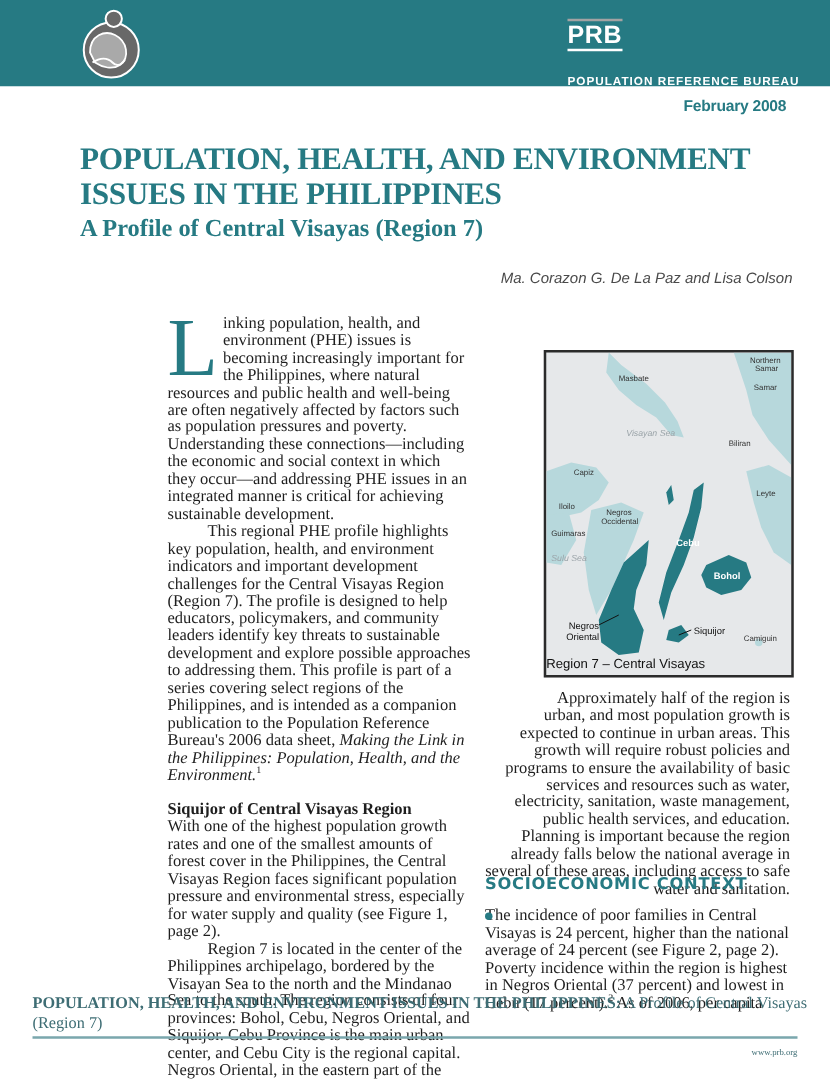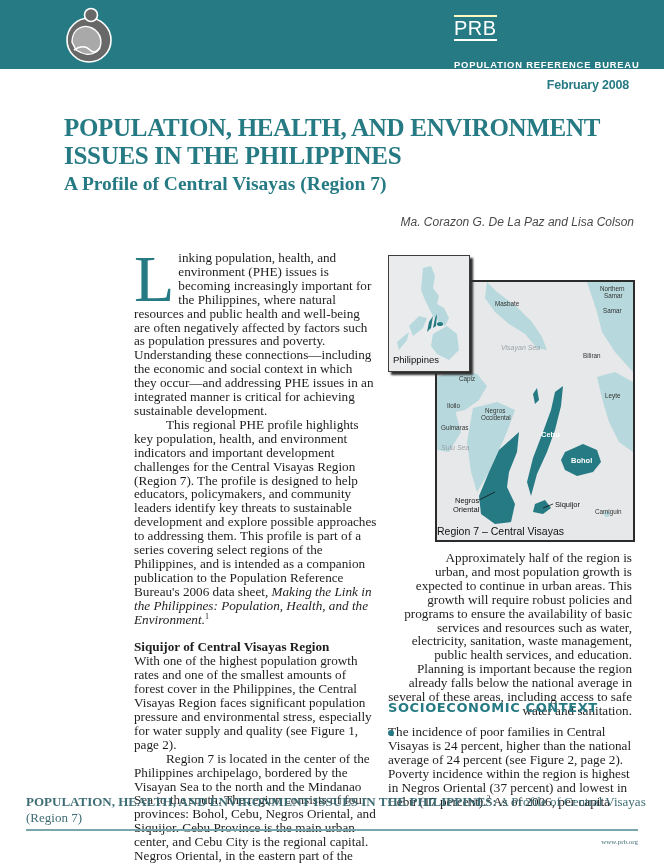--- a/index.html
+++ b/index.html
@@ -2,21 +2,21 @@
 <html><head>
 <meta charset="utf-8">
 <style>
   html, body { margin:0; padding:0; }
   body { width:664px; height:865px; background:#ffffff; position:relative; overflow:hidden;
          font-family:"Liberation Serif", "DejaVu Serif", serif; color:#1e1e1e; }
   .header-band { position:absolute; left:0; top:0; width:664px; height:69px; background:#267a83; }
   .logo { position:absolute; left:62px; top:6px; width:56px; height:58px; }
   .prb-mark { position:absolute; left:454px; top:15px; color:#ffffff;
               font-family:"Liberation Sans", sans-serif; }
-  .prb-letters { font-size:20px; line-height:20px; letter-spacing:0.5px; border-top:2px solid #fef9c3; border-bottom:2px solid #fff; display:inline-block; padding:1px 0 1px 0; font-weight:400; }
+  .prb-letters { font-size:20px; line-height:20px; letter-spacing:0.5px; border-top:2px solid #a3a3a3; border-bottom:2px solid #fff; display:inline-block; padding:1px 0 1px 0; font-weight:700; }
   .prb-name { margin-top:18px; font-size:9.4px; font-weight:bold; letter-spacing:0.8px; }
   .date { position:absolute; right:35px; top:78px; font-family:"Liberation Sans", sans-serif; font-weight:bold;
           font-size:12.5px; color:#267a83; letter-spacing:-0.2px; }
   .title { position:absolute; left:64px; top:114px; width:580px; color:#267a83; font-weight:bold;
            font-size:25px; line-height:28px; letter-spacing:-0.3px; margin:0; }
   .subtitle { position:absolute; left:64px; top:173px; color:#267a83; font-weight:bold; font-size:19.5px; line-height:22px; margin:0; }
   .authors { position:absolute; right:30px; top:215px; font-family:"Liberation Sans", sans-serif; font-style:italic;
              font-size:12px; color:#4a4a4a; }
   .col { position:absolute; font-size:13.2px; line-height:13.9px; text-align:left; }
   .col-left { left:134px; top:251px; width:244px; }
@@ -77,32 +77,20 @@
   </p>
   <p class="indent">
     <span>This regional PHE profile highlights key population, health, and environment indicators and important development challenges for the Central Visayas Region (Region 7). The profile is designed to help educators, policymakers, and community leaders identify key threats to sustainable development and explore possible approaches to addressing them. This profile is part of a series covering select regions of the Philippines, and is intended as a companion publication to the Population Reference Bureau's 2006 data sheet, </span><i>Making the Link in the Philippines: Population, Health, and the Environment.</i><sup>1</sup>
   </p>
   <p class="section-head">Siquijor of Central Visayas Region</p>
   <p>With one of the highest population growth rates and one of the smallest amounts of forest cover in the Philippines, the Central Visayas Region faces significant population pressure and environmental stress, especially for water supply and quality (see Figure 1, page 2).</p>
   <p class="indent">Region 7 is located in the center of the Philippines archipelago, bordered by the Visayan Sea to the north and the Mindanao Sea to the south. The region consists of four provinces: Bohol, Cebu, Negros Oriental, and Siquijor. Cebu Province is the main urban center, and Cebu City is the regional capital. Negros Oriental, in the eastern part of the island of Negros, is composed predominantly of rural communities.</p>
 </div>
 
 <div class="map-wrap">
-  <div class="inset">
-    <svg width="80" height="115" viewBox="0 0 80 115">
-      <path d="M34 12 L42 10 L46 20 L44 32 L50 40 L48 48 L55 52 L60 62 L56 70 L50 66 L44 60 L40 52 L36 44 L32 34 Z" fill="#b7d8dc"></path>
-      <path d="M20 70 L30 60 L38 62 L34 72 L24 80 Z" fill="#b7d8dc"></path>
-      <path d="M44 78 L58 70 L68 78 L70 94 L60 104 L48 98 L42 90 Z" fill="#b7d8dc"></path>
-      <path d="M8 86 L20 76 L18 84 L10 94 Z" fill="#b7d8dc"></path>
-      <path d="M40 66 L44 60 L42 72 L38 76 Z" fill="#267a83"></path>
-      <path d="M46 62 L48 58 L47 70 L44 72 Z" fill="#267a83"></path>
-      <ellipse cx="51" cy="68" rx="3" ry="2" fill="#267a83"></ellipse>
-    </svg>
-    <div class="inset-label">Philippines</div>
-  </div>
   <div class="map-main">
     <svg width="196" height="258" viewBox="0 0 196 258">
       <path d="M50 0 L60 10 L80 25 L95 40 L105 55 L110 68 L100 66 L88 52 L72 42 L58 30 L48 16 Z" fill="#b7d8dc"></path>
       <path d="M150 0 L196 0 L196 90 L178 70 L165 50 L160 30 Z" fill="#b7d8dc"></path>
       <path d="M160 95 L178 90 L196 100 L196 170 L182 160 L172 140 L166 120 Z" fill="#b7d8dc"></path>
       <path d="M0 95 L20 88 L40 92 L50 104 L42 118 L28 128 L10 132 L0 130 Z" fill="#b7d8dc"></path>
       <path d="M0 130 L18 128 L24 150 L12 170 L0 168 Z" fill="#b7d8dc"></path>
       <path d="M36 126 L60 120 L78 128 L70 150 L62 168 L52 190 L40 210 L34 190 L30 160 Z" fill="#b7d8dc"></path>
       <path d="M62 168 L82 150 L80 170 L72 190 L70 205 L78 222 L74 240 L58 242 L44 232 L42 214 L52 190 Z" fill="#267a83"></path>
       <path d="M118 110 L126 104 L124 124 L118 148 L110 170 L100 192 L94 214 L90 200 L96 176 L106 150 L114 128 Z" fill="#267a83"></path>

